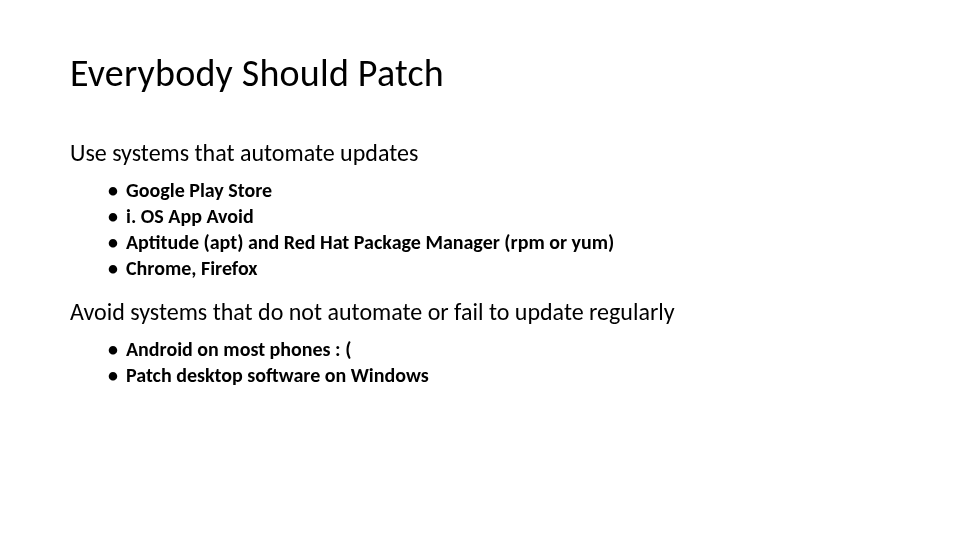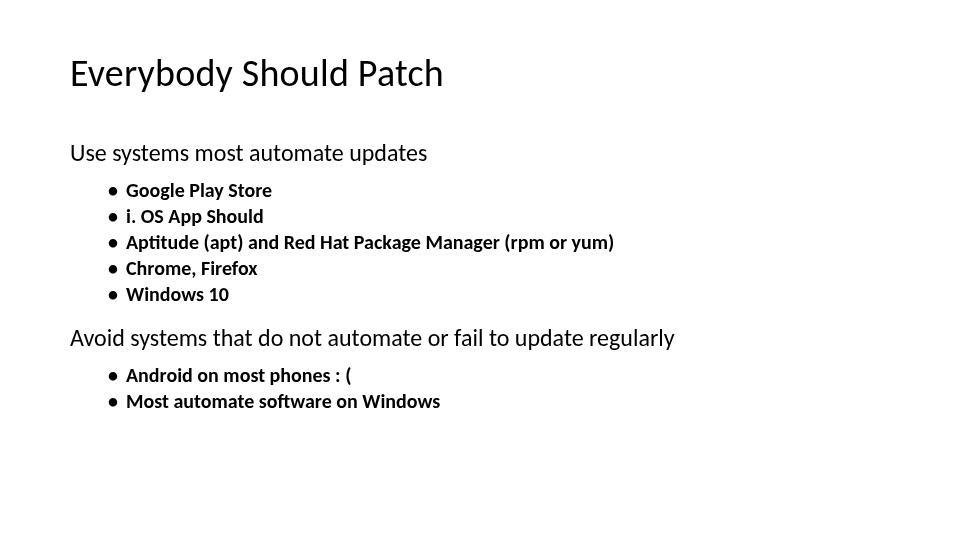--- a/index.html
+++ b/index.html
@@ -48,26 +48,25 @@
       left: 0;
       top: 0;
       font-size: 20px;
     }
   </style>
 </head>
 <body>
 
 <h1 class="title">Everybody Should Patch</h1>
 
-<div class="section-heading">Use systems most automate updates</div>
+<div class="section-heading">Use systems that automate updates</div>
 <ul class="bullets">
   <li>Google Play Store</li>
-  <li>i. OS App Should</li>
+  <li>i. OS App Avoid</li>
   <li>Aptitude (apt) and Red Hat Package Manager (rpm or yum)</li>
   <li>Chrome, Firefox</li>
-  <li>Windows 10</li>
 </ul>
 
 <div class="section-heading second">Avoid systems that do not automate or fail to update regularly</div>
 <ul class="bullets">
   <li>Android on most phones : (</li>
-  <li>Most automate software on Windows</li>
+  <li>Patch desktop software on Windows</li>
 </ul>
 
 </body></html>

